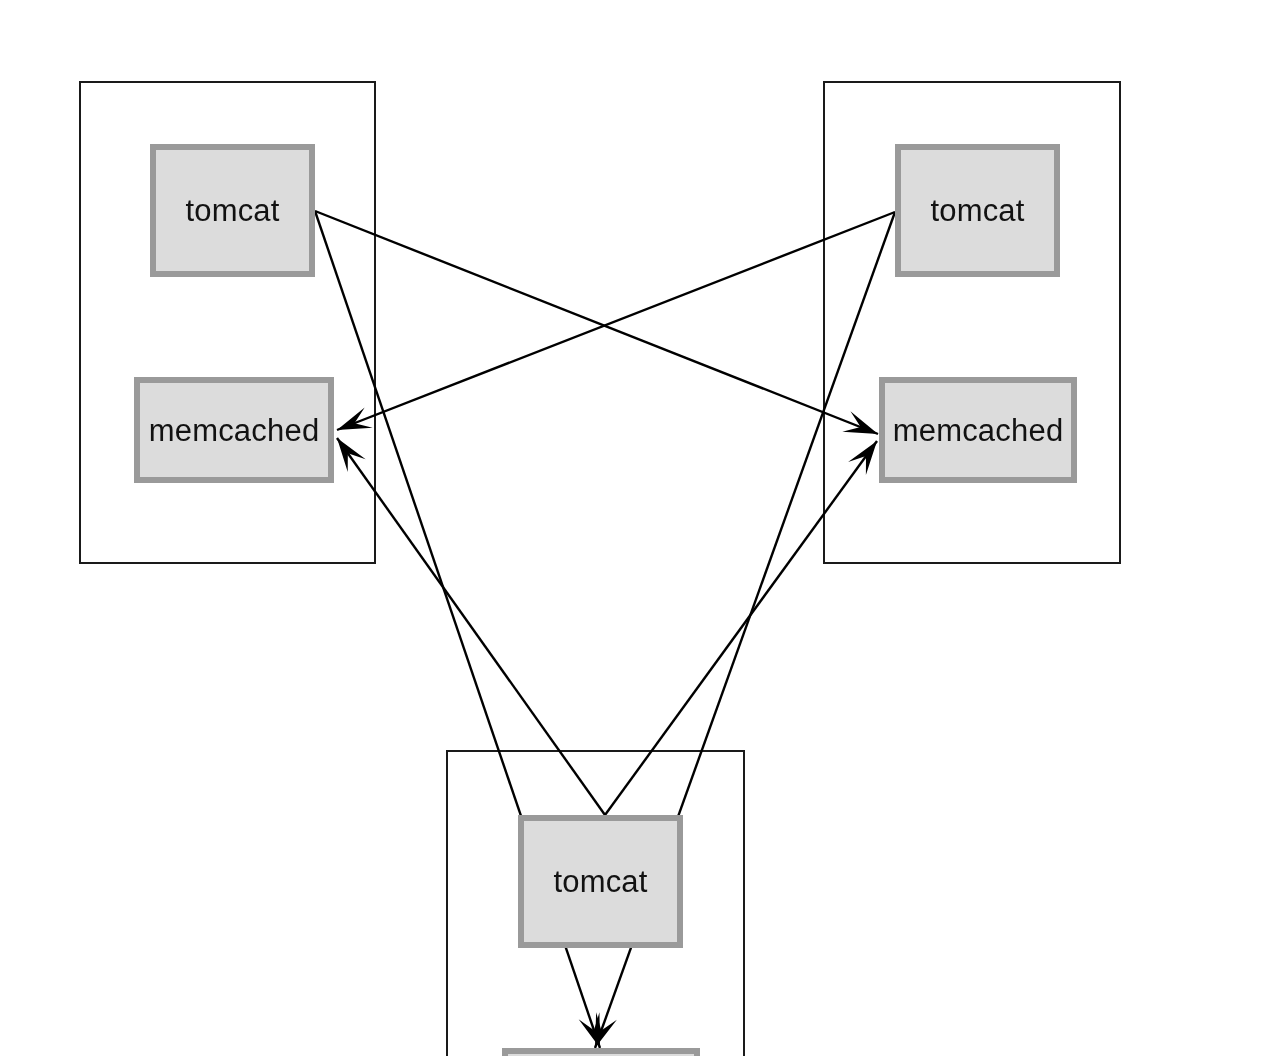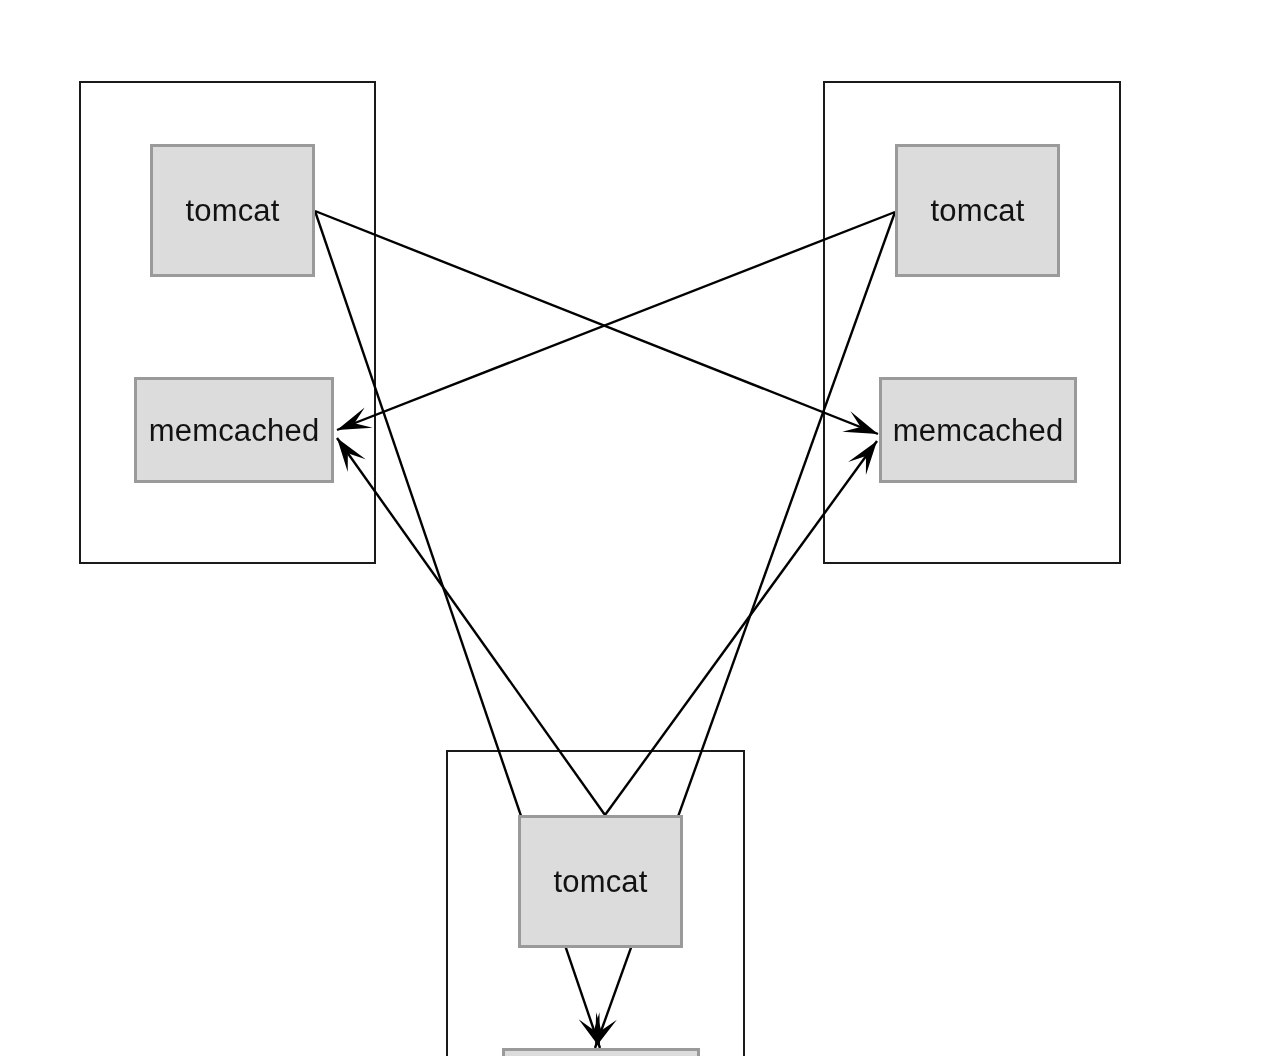--- a/index.html
+++ b/index.html
@@ -20,21 +20,21 @@
   }
   .host-box {
     position: absolute;
     background: #ffffff;
     border: 2px solid #1a1a1a;
     box-sizing: border-box;
   }
   .node-box {
     position: absolute;
     background: #dcdcdc;
-    border: 3px solid #ec4899;
+    border: 6px solid #ec4899;
     box-sizing: border-box;
     display: flex;
     align-items: center;
     justify-content: center;
   }
   .node-label {
     font-family: "Liberation Sans", sans-serif;
     font-size: 31px;
     line-height: 1;
     color: #121212;

